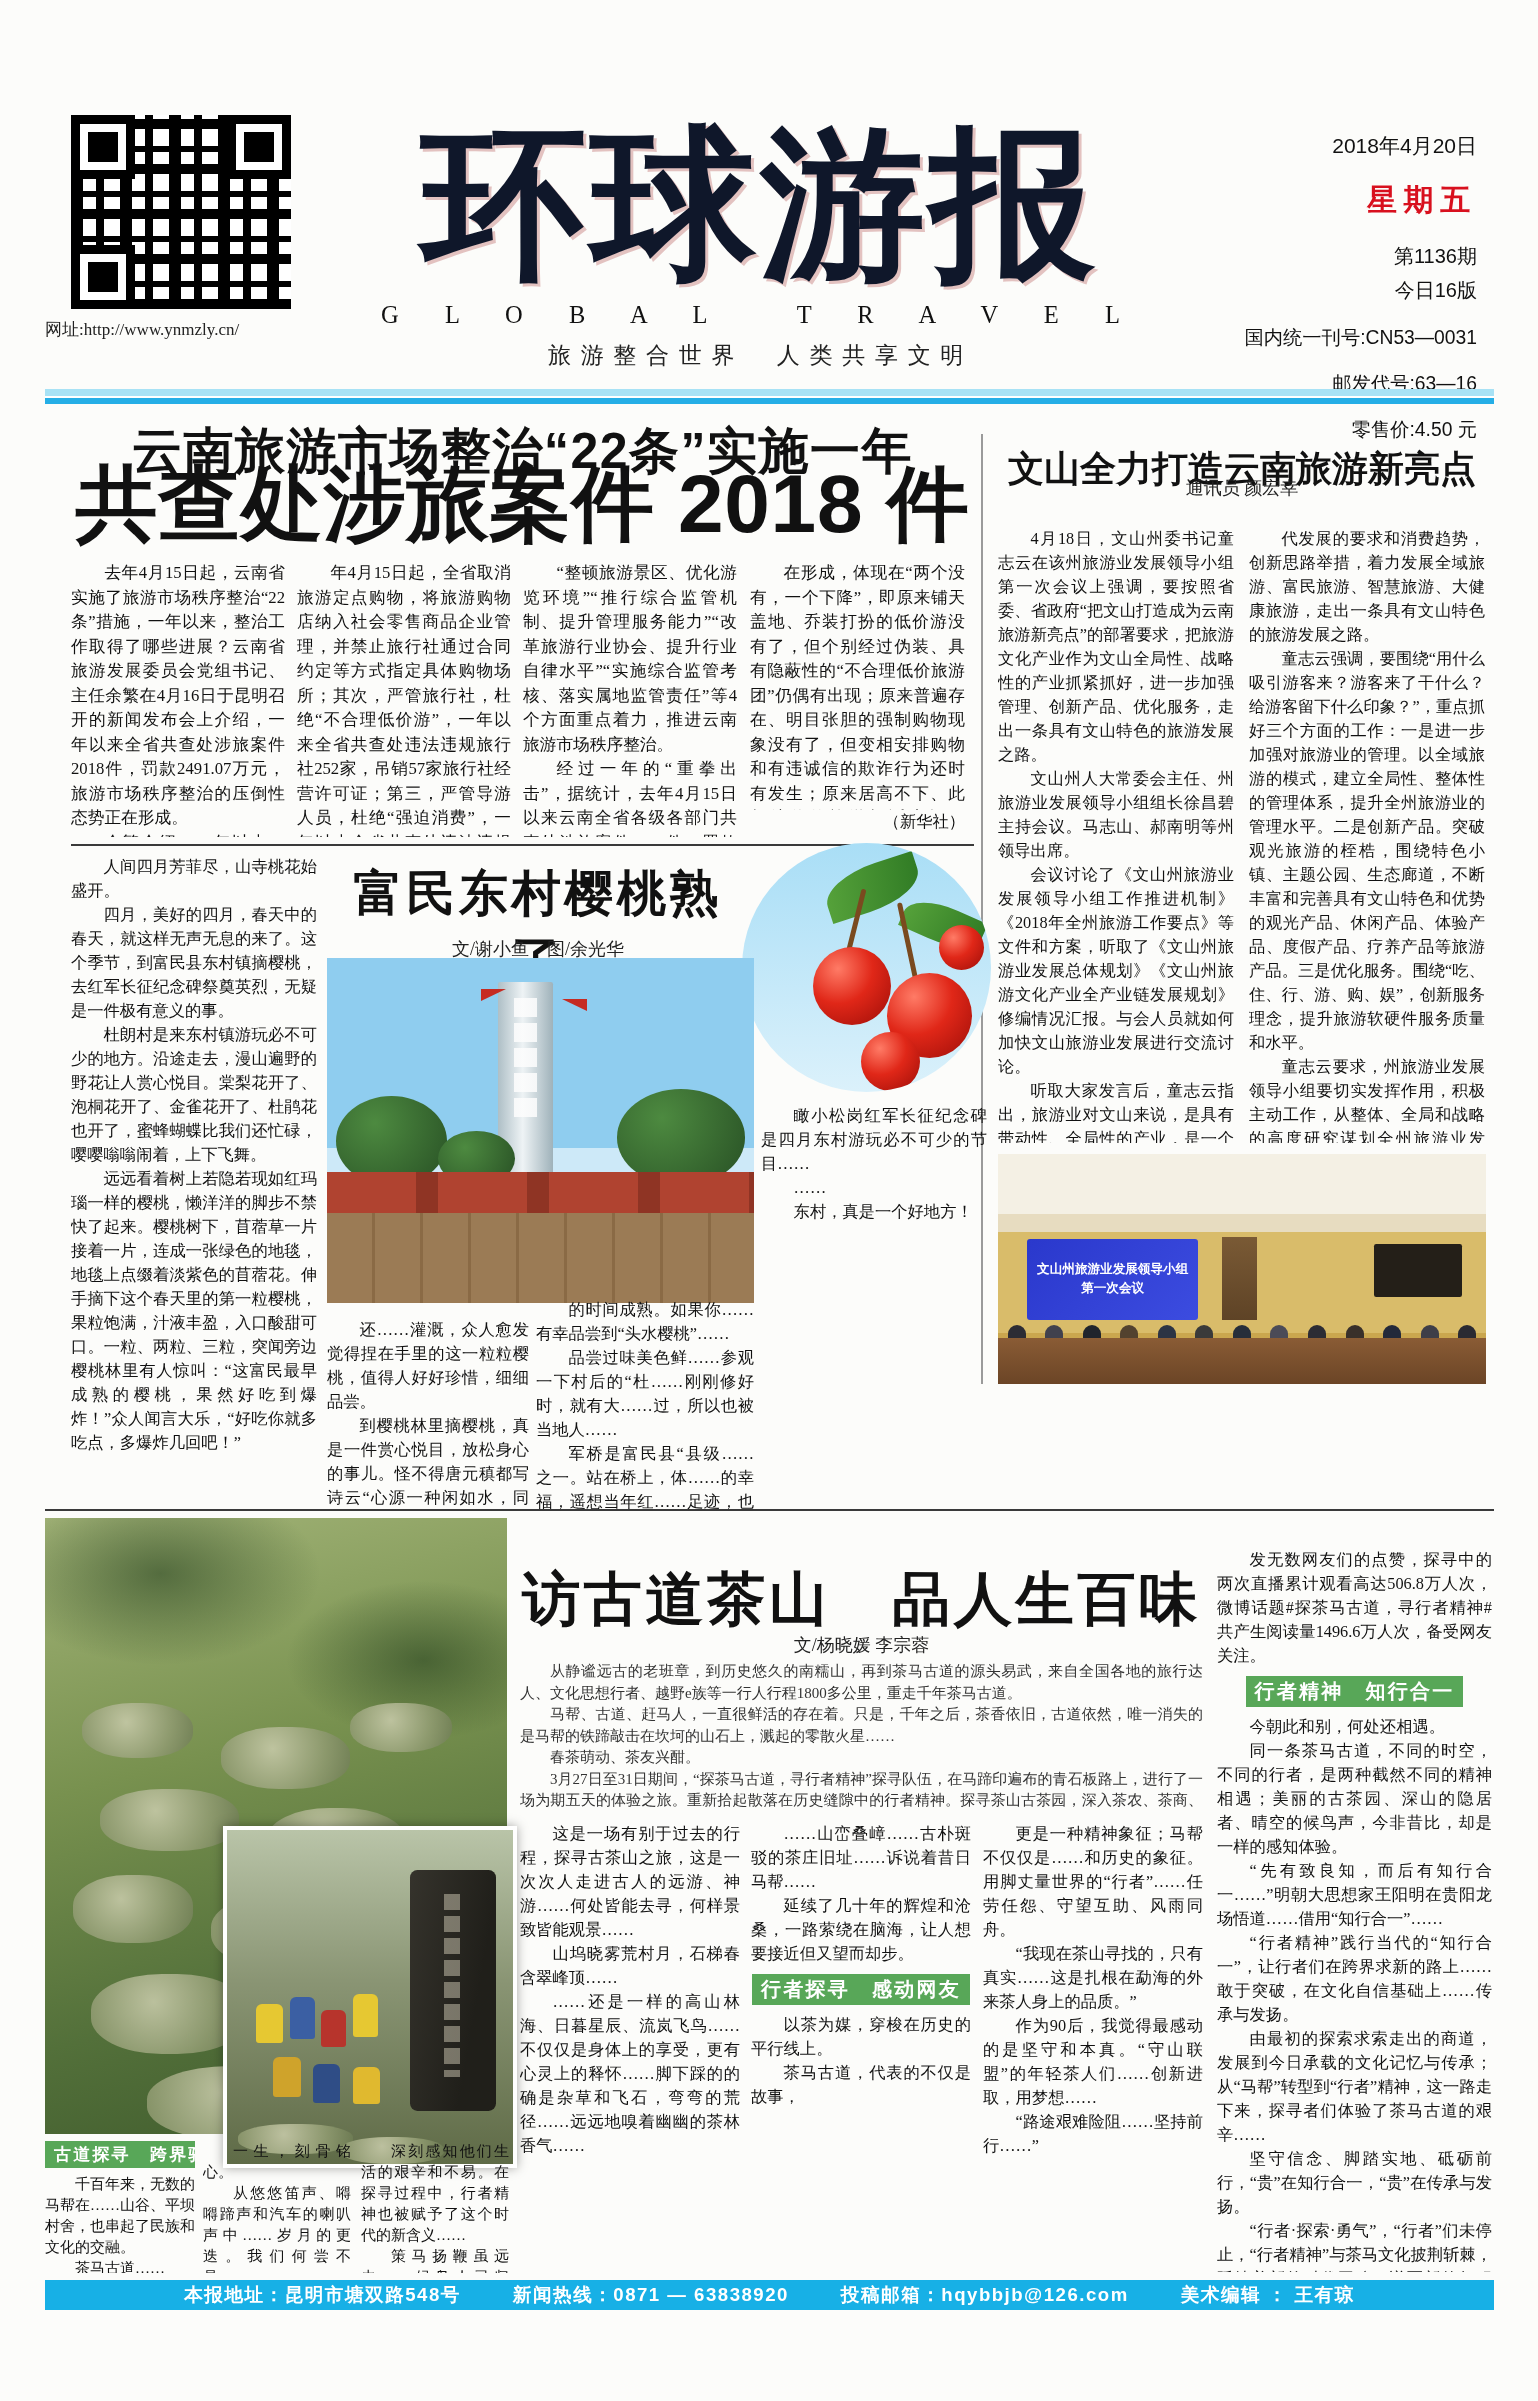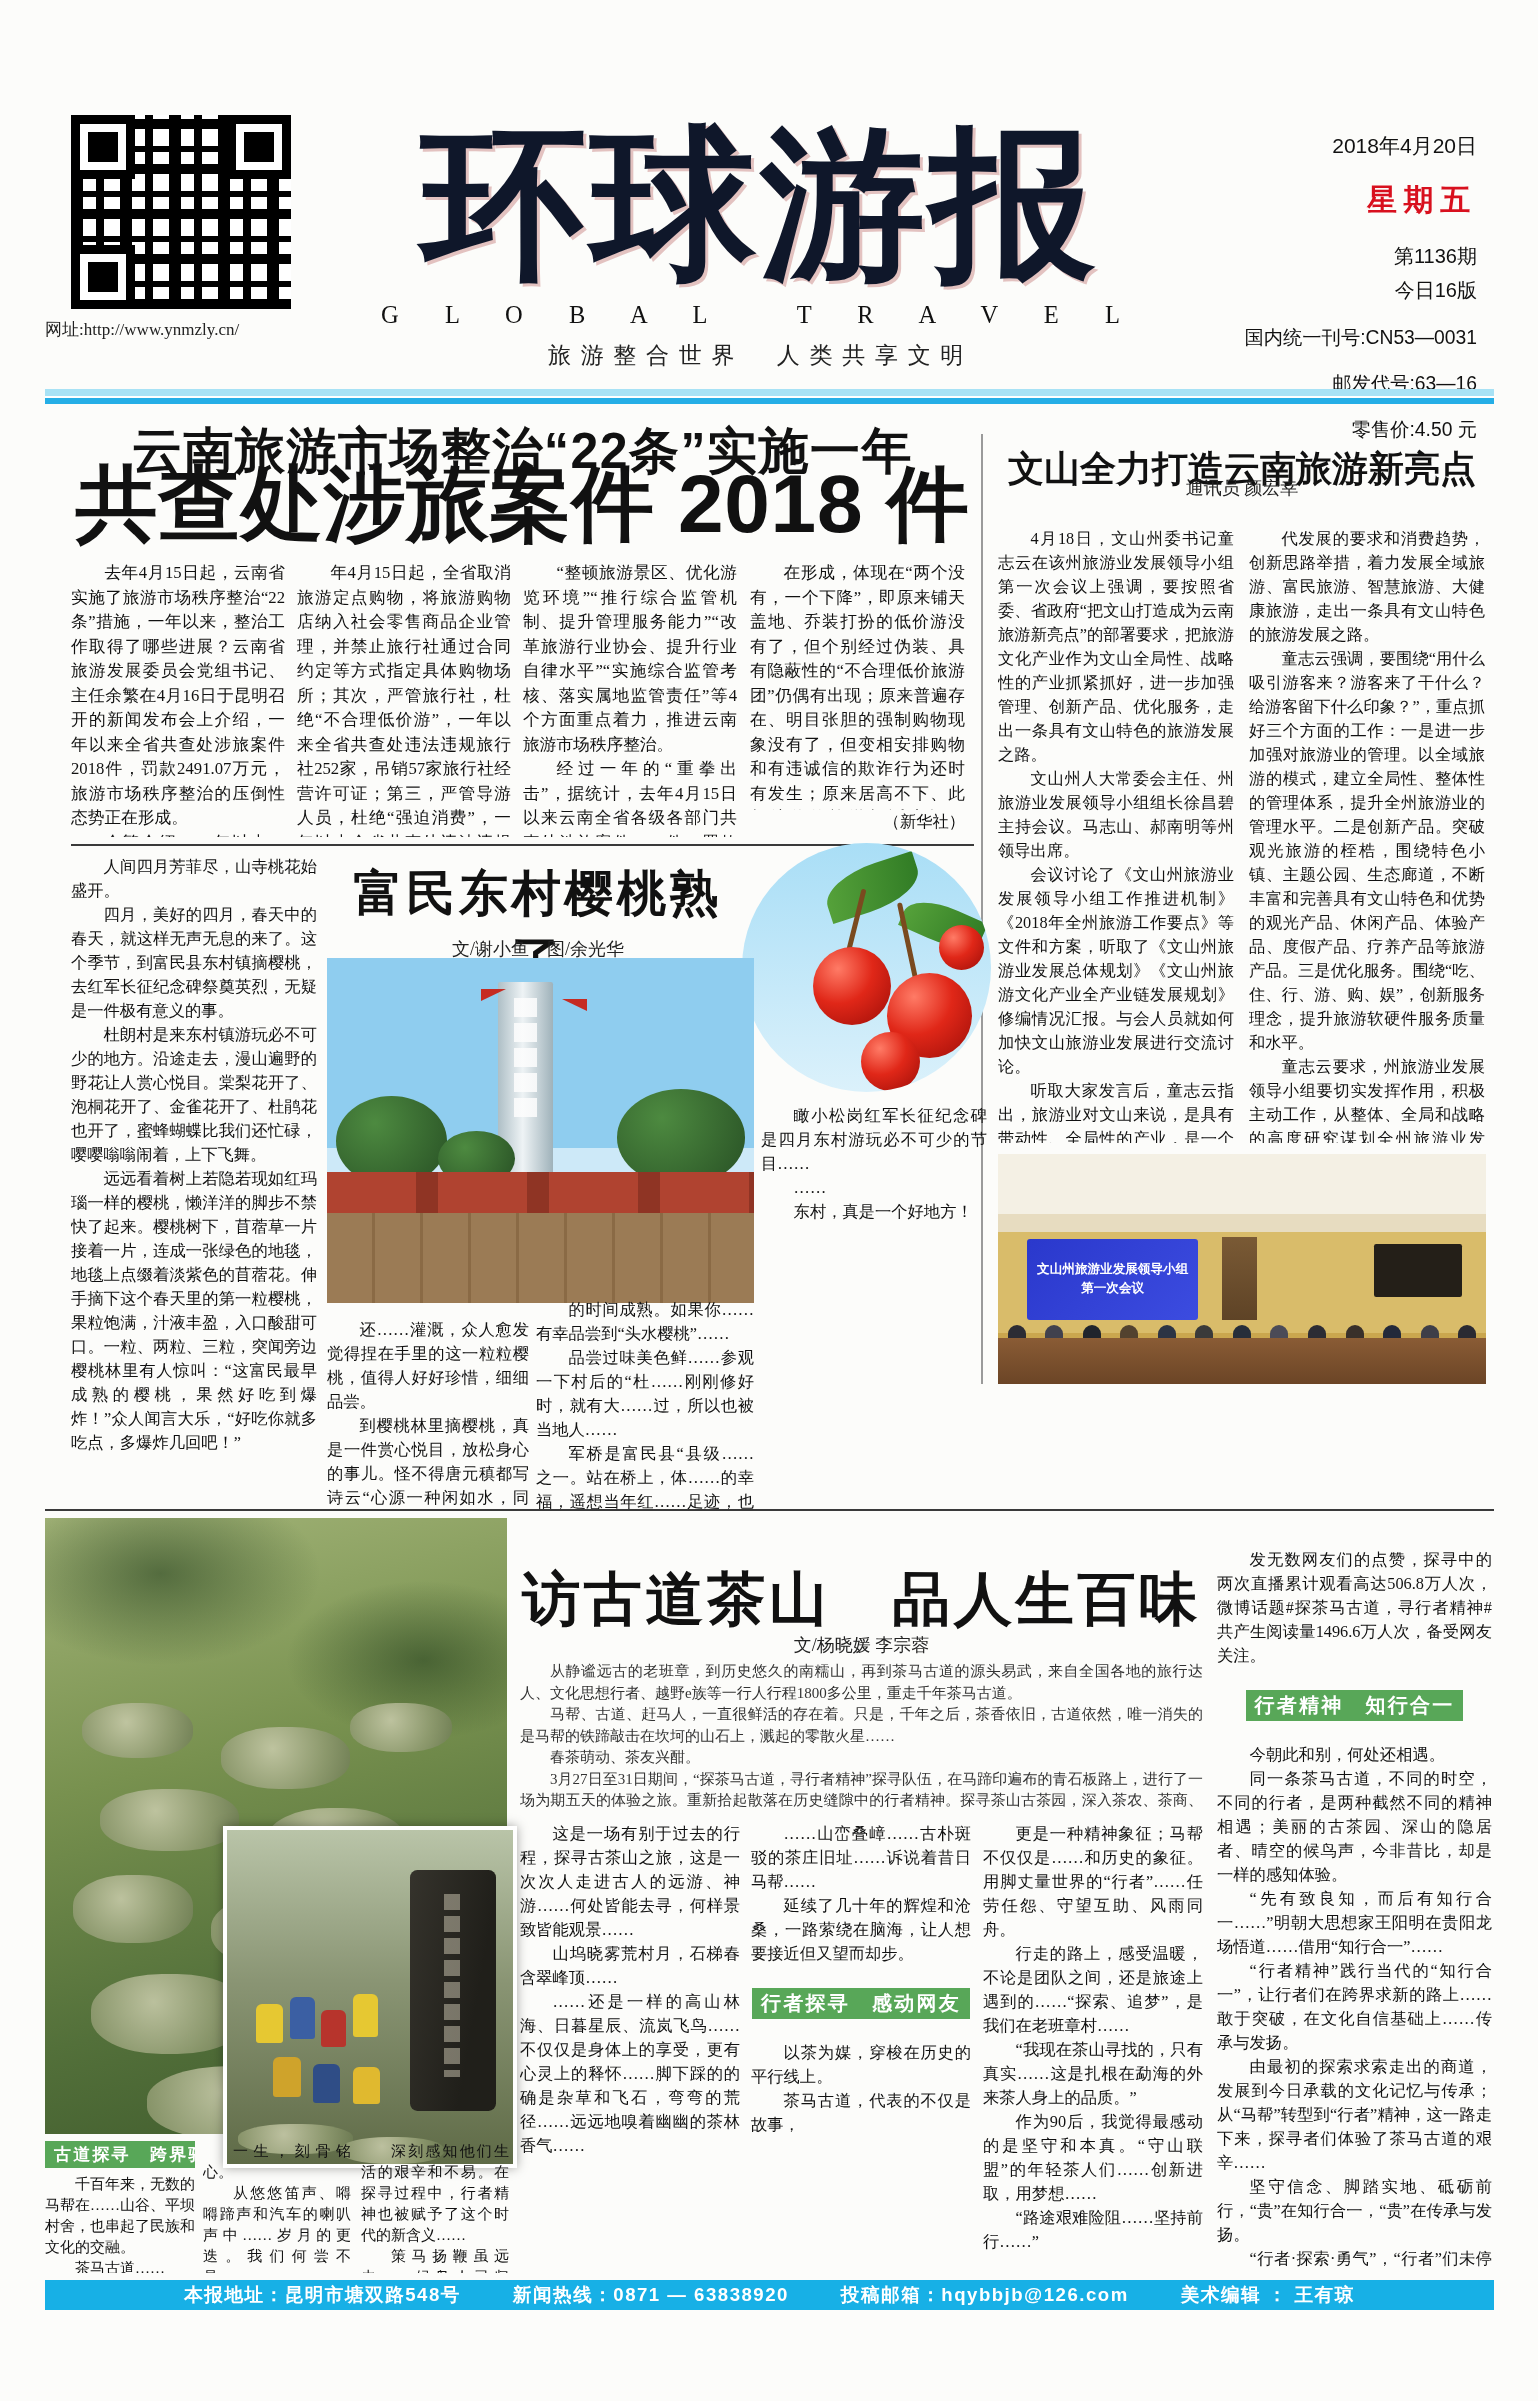--- a/index.html
+++ b/index.html
@@ -38,21 +38,21 @@
   .byline{position:absolute;text-align:center;font-size:18px;color:#222;}
   
   .col{position:absolute;overflow:hidden;text-align:justify;}
   .bp{margin:0;text-indent:2em;font-size:16.7px;line-height:24.5px;}
   .bp2{margin:0;text-indent:2em;font-size:16.3px;line-height:24px;}
   .bp3{margin:0;text-indent:2em;font-size:15px;line-height:21.5px;}
   .bp4{margin:0;text-indent:2em;font-size:15px;line-height:21px;}
   .attrib{position:absolute;left:750px;top:811px;width:215px;text-align:right;font-size:16.3px;}
   .ruleh{position:absolute;background:#3a3a3a;}
   .rulev{position:absolute;background:#9a9a9a;}
-  .greenlab{display:block;margin:22px auto;background:#58a758;color:#fff;font-family:"Liberation Sans",sans-serif;
+  .greenlab{display:block;margin:8px auto;background:#58a758;color:#fff;font-family:"Liberation Sans",sans-serif;
       font-weight:bold;font-size:20px;padding:2.2px 9px;width:max-content;letter-spacing:2.2px;}
   
   .photo{position:absolute;overflow:hidden;}
   .meeting{background:linear-gradient(#f4f0e4 0 26%,#e7dcc0 26% 34%,#d9bc6a 34% 78%,#caa64e 78% 100%);}
   .mscreen{position:absolute;left:6%;top:37%;width:35%;height:35%;background:linear-gradient(135deg,#2a38cc,#3c4ce0);
       border-radius:3px;color:#fff;display:flex;flex-direction:column;justify-content:center;align-items:center;
       font-family:"Liberation Sans",sans-serif;font-weight:bold;font-size:12.6px;line-height:19.3px;text-align:center;}
   .mtv{position:absolute;right:5%;top:39%;width:18%;height:23%;background:#241f18;border-radius:2.2px;}
   .mdoor{position:absolute;left:46%;top:36%;width:7%;height:36%;background:linear-gradient(#7a5a35,#5e4326);}
   .mtable{position:absolute;left:0;bottom:0;width:100%;height:20%;background:linear-gradient(#8a5c35,#6b4526);}
@@ -276,21 +276,20 @@
     </div>
   <span class="greenlab">行者探寻　感动网友</span>
   <div>
       <p class="bp2">以茶为媒，穿梭在历史的平行线上。</p>
       <p class="bp2">茶马古道，代表的不仅是故事，</p>
     </div>
 </div>
 
 <div class="col" style="left:983px;top:1822px;width:220px;height:449px">
     <p class="bp2">更是一种精神象征；马帮不仅仅是……和历史的象征。用脚丈量世界的“行者”……任劳任怨、守望互助、风雨同舟。</p>
-    <p class="bp2">行走的路上，感受温暖，不论是团队之间，还是旅途上遇到的……“探索、追梦”，是我们在老班章村……</p>
     <p class="bp2">“我现在茶山寻找的，只有真实……这是扎根在勐海的外来茶人身上的品质。”</p>
     <p class="bp2">作为90后，我觉得最感动的是坚守和本真。“守山联盟”的年轻茶人们……创新进取，用梦想……</p>
     <p class="bp2">“路途艰难险阻……坚持前行……”</p>
   </div>
 
 <div class="col" style="left:1217px;top:1548px;width:275px;height:724px">
   <div>
       <p class="bp2">发无数网友们的点赞，探寻中的两次直播累计观看高达506.8万人次，微博话题#探茶马古道，寻行者精神#共产生阅读量1496.6万人次，备受网友关注。</p>
     </div>
   <span class="greenlab">行者精神　知行合一</span>

